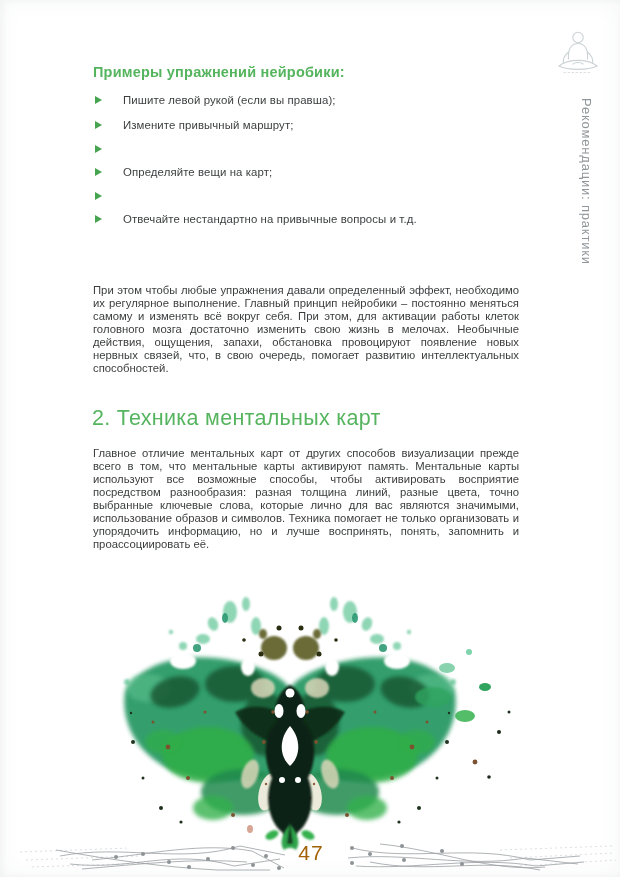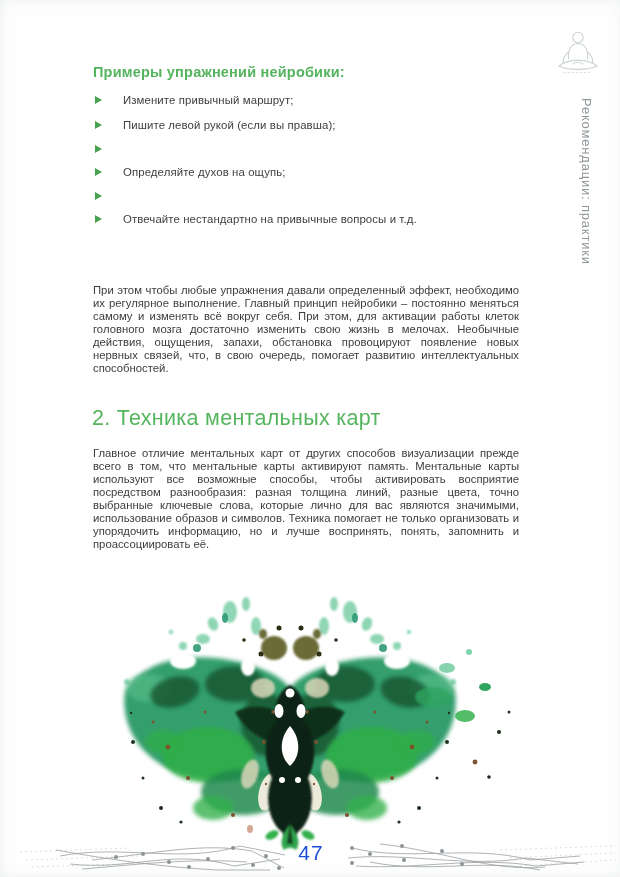--- a/index.html
+++ b/index.html
@@ -55,45 +55,45 @@
   }
   .meditate{position:absolute;left:552px;top:28px;}
   
   .inkblot{position:absolute;left:113px;top:592px;}
   
   .net-left{position:absolute;left:12px;top:836px;}
   .net-right{position:absolute;left:340px;top:836px;}
   .page-number{
     position:absolute;left:283px;top:841px;width:56px;
     text-align:center;
-    font-size:21px;color:#1d4ed8;letter-spacing:1px;
+    font-size:21px;color:#a16207;letter-spacing:1px;
   }
 </style>
 </head>
 <body>
 
 <div class="page" style="--accent:#55b45e;--bullet:#46a34f;">
 
   <div class="list-title">Примеры упражнений нейробики:</div>
 
   <ul class="exercise-list">
     <li>
         <span class="tri"></span>
+        <span>Пишите левой рукой (если вы правша);</span>
+      </li>
+    <li>
+        <span class="tri"></span>
         <span>Измените привычный маршрут;</span>
       </li>
     <li>
         <span class="tri"></span>
-        <span>Пишите левой рукой (если вы правша);</span>
-      </li>
-    <li>
-        <span class="tri"></span>
-      </li>
-    <li>
-        <span class="tri"></span>
-        <span>Определяйте духов на ощупь;</span>
+      </li>
+    <li>
+        <span class="tri"></span>
+        <span>Определяйте вещи на карт;</span>
       </li>
     <li>
         <span class="tri"></span>
       </li>
     <li>
         <span class="tri"></span>
         <span>Отвечайте нестандартно на привычные вопросы и т.д.</span>
       </li>
   </ul>
 

